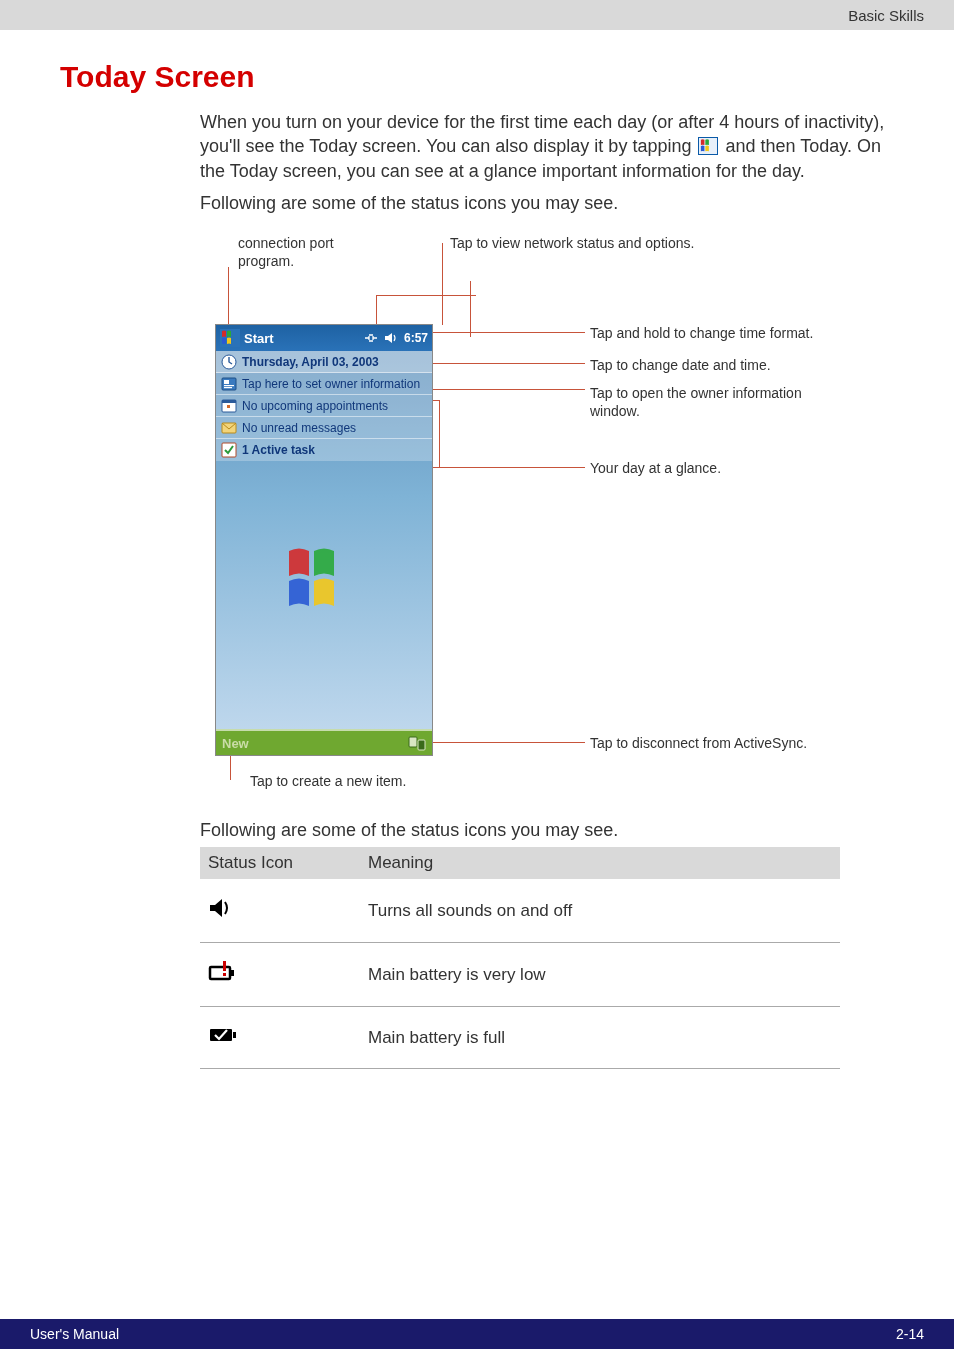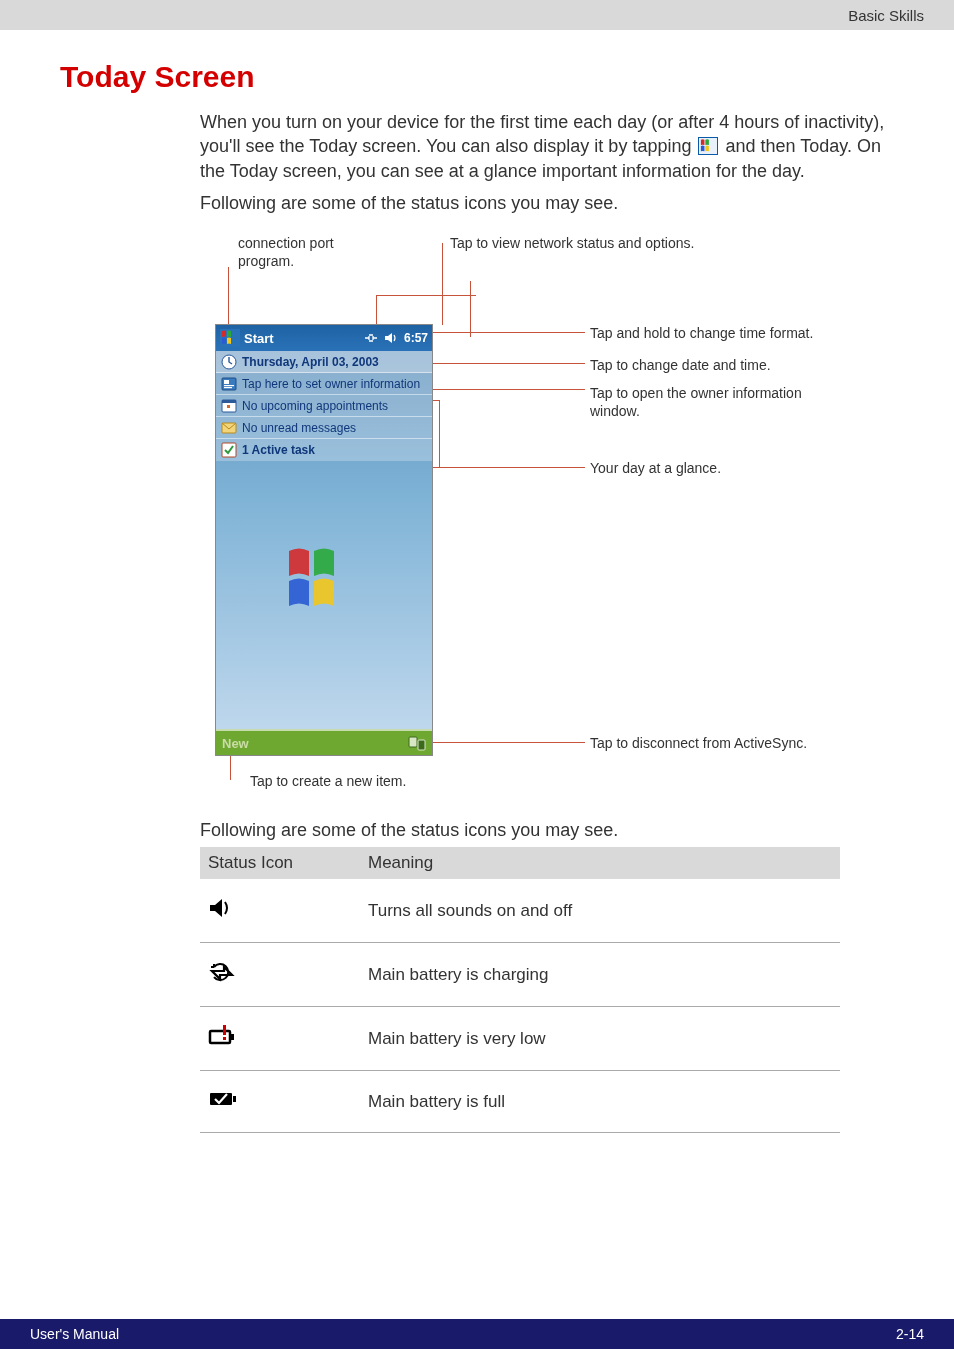--- a/index.html
+++ b/index.html
@@ -354,31 +354,20 @@
       <td class="icon-cell">
         <svg viewBox="0 0 28 22" width="28" height="22">
             <path d="M2 8 L7 8 L14 2 L14 20 L7 14 L2 14 Z" fill="#000"></path>
             <path d="M17 5 Q21 11 17 17" stroke="#000" stroke-width="2" fill="none"></path>
           </svg>
       </td>
       <td>Turns all sounds on and off</td>
     </tr>
     <tr>
       <td class="icon-cell">
-        <svg viewBox="0 0 28 22" width="28" height="22">
-            <path d="M4 10 L16 10 L16 6 L24 14 L12 14 L12 18 Z" fill="none" stroke="#000" stroke-width="2.2"></path>
-            <circle cx="14" cy="11" r="10" fill="none" stroke="#000" stroke-width="0"></circle>
-            <path d="M6 6 A8 8 0 1 1 6 16" fill="none" stroke="#000" stroke-width="2"></path>
-            <path d="M6 6 L3 6 M6 6 L6 3" stroke="#000" stroke-width="2"></path>
-          </svg>
-      </td>
-      <td>Main battery is charging</td>
-    </tr>
-    <tr>
-      <td class="icon-cell">
         <svg viewBox="0 0 30 22" width="30" height="22">
             <rect x="2" y="6" width="20" height="12" rx="1" fill="none" stroke="#000" stroke-width="2.5"></rect>
             <rect x="23" y="9" width="3" height="6" fill="#000"></rect>
             <rect x="15" y="0" width="3" height="10" fill="#c00"></rect>
             <rect x="15" y="12" width="3" height="3" fill="#c00"></rect>
           </svg>
       </td>
       <td>Main battery is very low</td>
     </tr>
     <tr>

